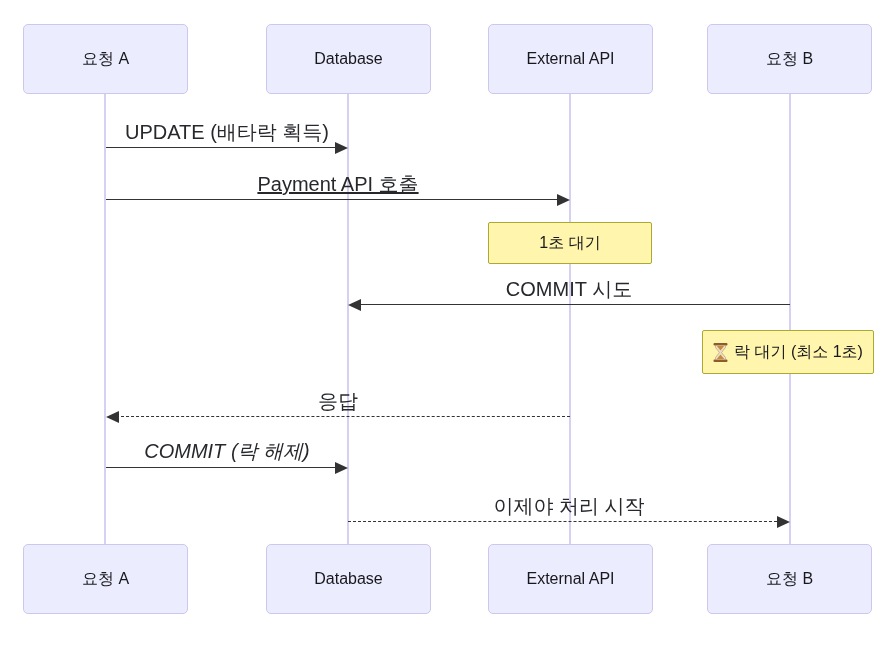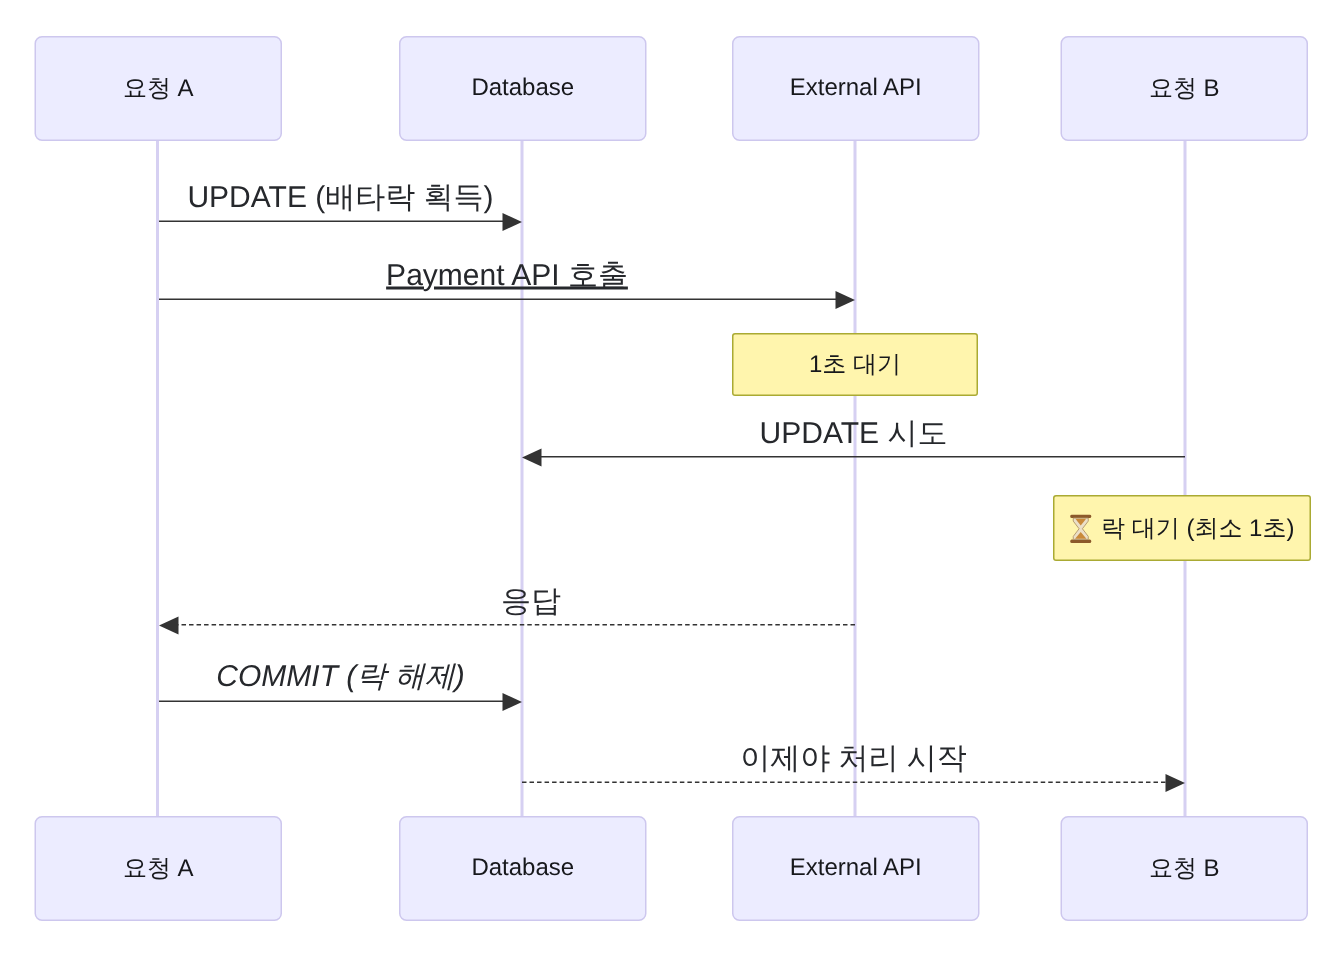--- a/index.html
+++ b/index.html
@@ -111,38 +111,38 @@
     <div class="msg-label" style="left:338px; top:174px;text-decoration:underline;">Payment API 호출</div>
     <div class="msg-line" style="left:106px; top:199px; width:454px;"></div>
     <div class="arrow-right" style="left:557px; top:194px;"></div>
   </div>
 
   <div class="note" style="left:488px; top:211px; width:164px; height:42px;">
     <span>1초 대기</span>
   </div>
 
   <div>
-    <div class="msg-label" style="left:569px; top:279px;">UPDATE 시도</div>
+    <div class="msg-label" style="left:569px; top:279px;">COMMIT 시도</div>
     <div class="msg-line" style="left:358px; top:304px; width:432px;"></div>
     <div class="arrow-left" style="left:348px; top:299px;"></div>
   </div>
 
   <div class="note" style="left:702px; top:319px; width:172px; height:44px;">
     <svg class="hourglass" width="15" height="19" viewBox="0 0 15 19">
       <rect x="0.5" y="0" width="14" height="2.4" rx="1" fill="#8c5a2b"></rect>
       <rect x="0.5" y="16.6" width="14" height="2.4" rx="1" fill="#8c5a2b"></rect>
       <path d="M2.5 2.4 H12.5 V4.4 L8.6 9.5 L12.5 14.6 V16.6 H2.5 V14.6 L6.4 9.5 L2.5 4.4 Z" fill="#ece0c8" stroke="#b09468" stroke-width="0.6"></path>
       <path d="M3.9 2.9 H11.1 L7.5 7.4 Z" fill="#c98a3b"></path>
       <path d="M7.5 11.6 L11.3 16.1 H3.7 Z" fill="#c98a3b"></path>
     </svg>
     <span>락 대기 (최소 1초)</span>
   </div>
 
   <div>
-    <div class="msg-label" style="left:354px; top:391px;">응답</div>
+    <div class="msg-label" style="left:338px; top:391px;">응답</div>
     <div class="msg-line dashed" style="left:116px; top:416px; width:454px;"></div>
     <div class="arrow-left" style="left:106px; top:411px;"></div>
   </div>
 
   <div>
     <div class="msg-label" style="left:227px; top:441px;font-style:italic;">COMMIT (락 해제)</div>
     <div class="msg-line" style="left:106px; top:467px; width:232px;"></div>
     <div class="arrow-right" style="left:335px; top:462px;"></div>
   </div>
 

